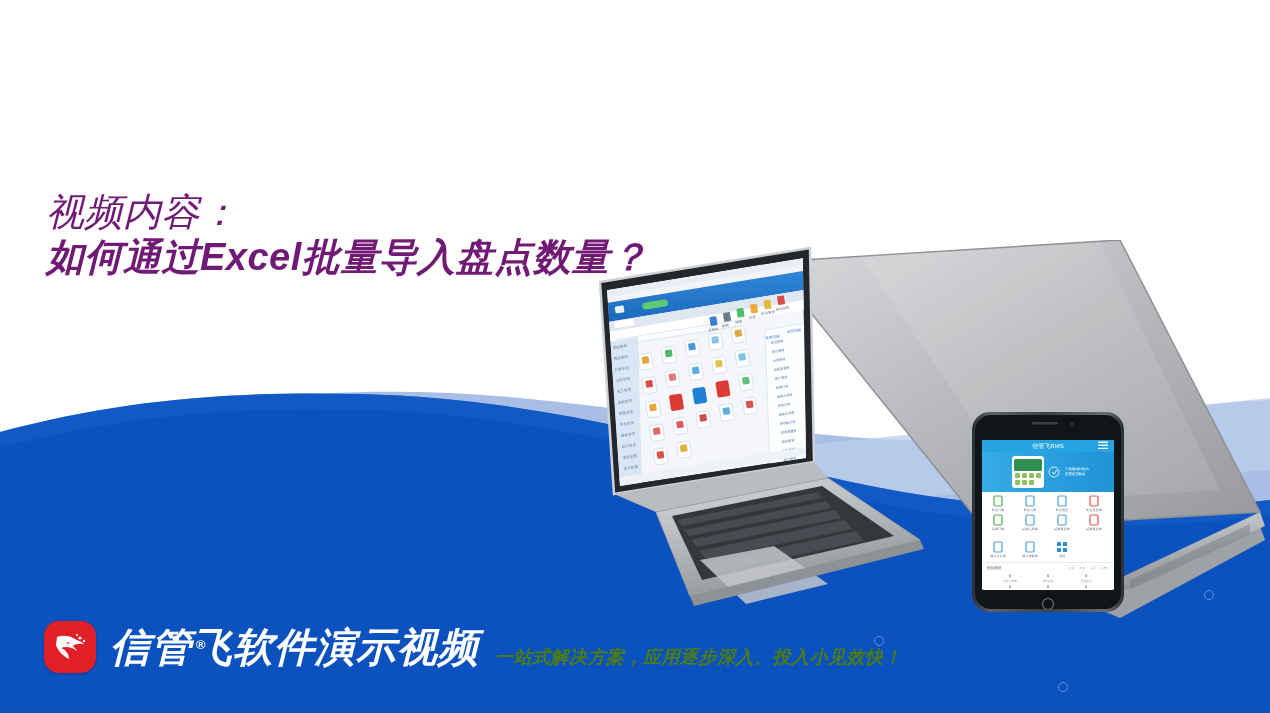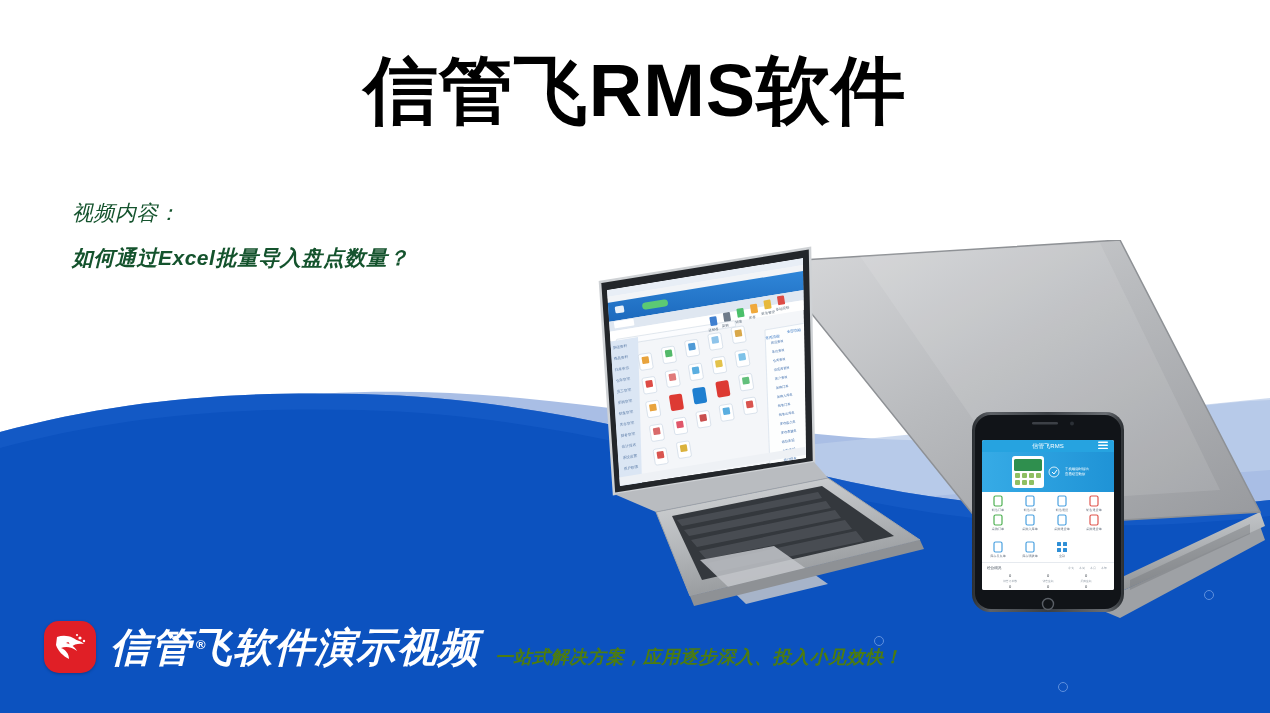--- a/index.html
+++ b/index.html
@@ -17,24 +17,24 @@
   .title{
     position:absolute;left:0;top:48px;width:1270px;
     text-align:center;
     font-size:74px;line-height:86px;font-weight:bold;
     color:#000000;letter-spacing:1px;
     white-space:nowrap;
   }
 
   
   .subtitle{
-    position:absolute;left:72px;top:190px;
-    color:#14532d;
+    position:absolute;left:46px;top:190px;
+    color:#701a75;
     font-style:italic;
-    font-size:21px;line-height:45px;
+    font-size:38px;line-height:45px;
     font-weight:500;
     letter-spacing:.5px;
   }
   .subtitle .l1{display:block;}
   .subtitle .l2{display:block;font-weight:bold;}
 
   
   .devices{position:absolute;left:560px;top:240px;width:710px;height:390px;}
 
   
@@ -91,21 +91,20 @@
 
     <path d="M0,432 C120,400 230,391 360,394 C520,398 650,432 800,470 C930,503 1080,522 1270,500 L1270,713 L0,713 Z" fill="#0C52BF"></path>
 
     <path d="M0,432 C120,400 230,391 360,394 C520,398 650,432 800,470 C930,503 1080,522 1270,500 L1270,516 C1080,538 930,519 800,486 C650,448 520,414 360,410 C230,407 120,416 0,448 Z" fill="#1A5FCB" opacity="0.55"></path>
   </svg>
 
   <span class="dot" style="left:874px;top:636px;width:8px;height:8px;"></span>
   <span class="dot" style="left:1204px;top:590px;width:8px;height:8px;"></span>
   <span class="dot" style="left:1058px;top:682px;width:8px;height:8px;"></span>
 
-  <div class="title">信管飞RMS软件</div>
 
   <div class="subtitle">
     <span class="l1">视频内容：</span>
     <span class="l2">如何通过Excel批量导入盘点数量？</span>
   </div>
 
   <svg class="devices" viewBox="0 0 710 390" preserveAspectRatio="none">
     <defs>
       <linearGradient id="lidGrad" x1="0" y1="0" x2="1" y2="1">
         <stop offset="0%" stop-color="#d9dadc"></stop>

